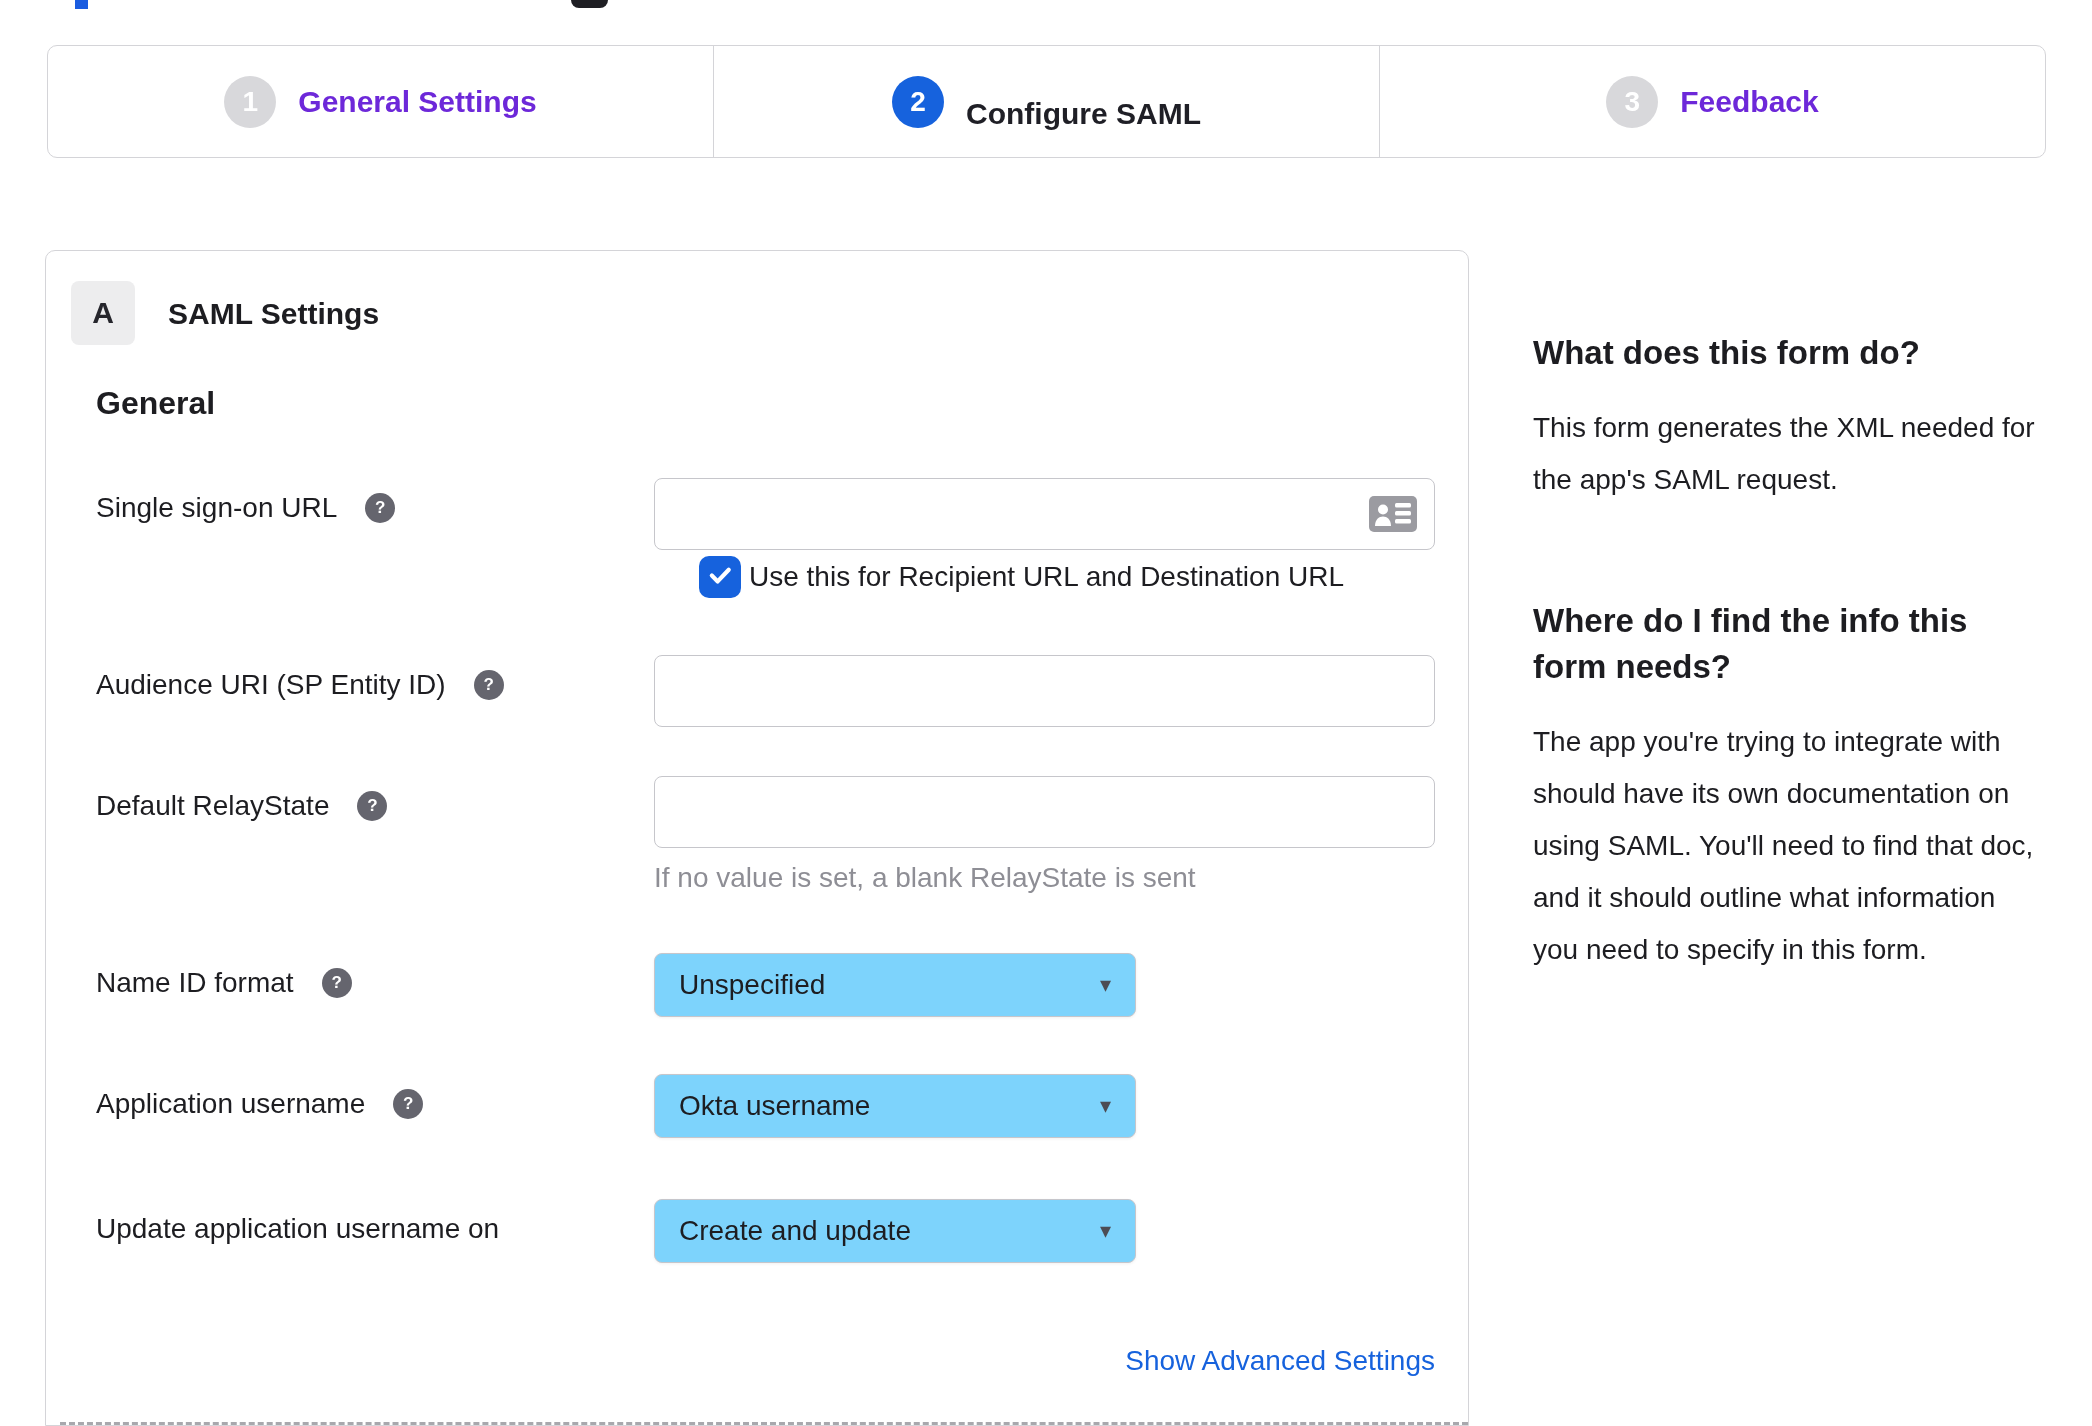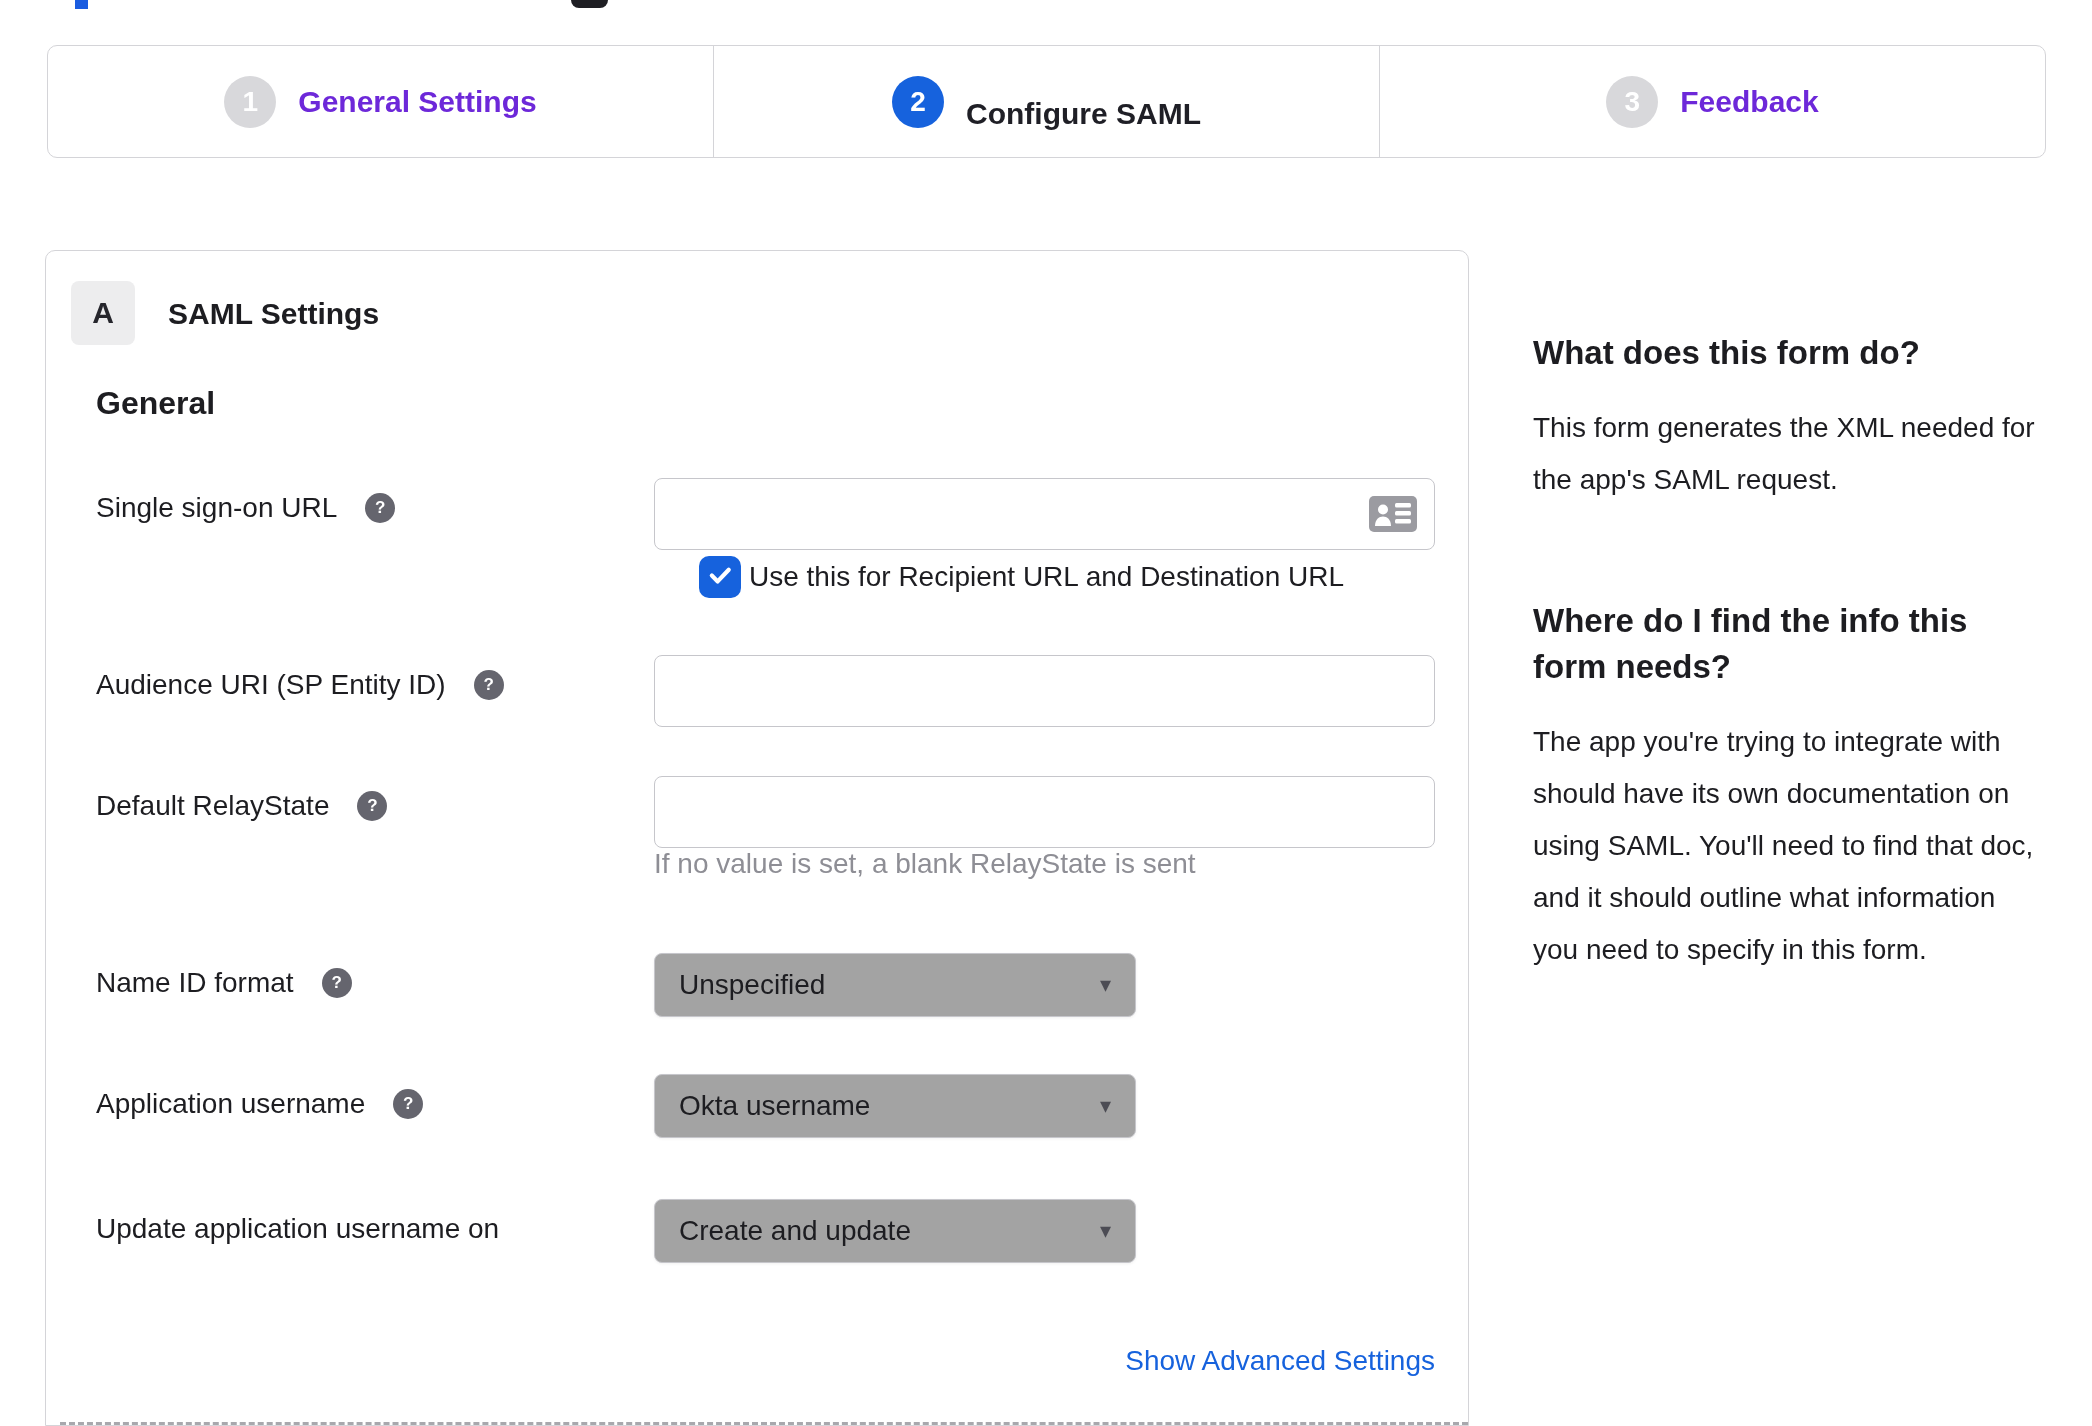--- a/index.html
+++ b/index.html
@@ -76,25 +76,25 @@
   .card-icon { position: absolute; right: 18px; top: 18px; }
 
   .checkbox-row { position: absolute; left: 653px; display: flex; align-items: center; gap: 8px; }
   .checkbox {
     width: 42px; height: 42px; background: #1662dd; border-radius: 10px;
     display: flex; align-items: center; justify-content: center;
     cursor: pointer; flex: none;
   }
   .checkbox-label { font-size: 28px; }
 
-  .hint { font-size: 28px; color: #8e8e95; }
+  .hint { margin-top: 14px; font-size: 28px; color: #8e8e95; }
 
   .selectbox {
     width: 482px; height: 64px; border: 1px solid #c6c6cb; border-radius: 8px;
-    background: #a3a3a3; box-shadow: 0 1px 3px rgba(0,0,0,0.06);
+    background: #7dd3fc; box-shadow: 0 1px 3px rgba(0,0,0,0.06);
     display: flex; align-items: center; justify-content: space-between;
     padding: 0 24px; font-size: 28px; cursor: pointer;
   }
   .caret { font-size: 22px; color: #4c4c54; }
 
   .advanced-link {
     position: absolute; left: 608px; width: 781px; top: 1094px;
     text-align: right; font-size: 28px; color: #1662dd; cursor: pointer;
   }
   .dashed-divider {

